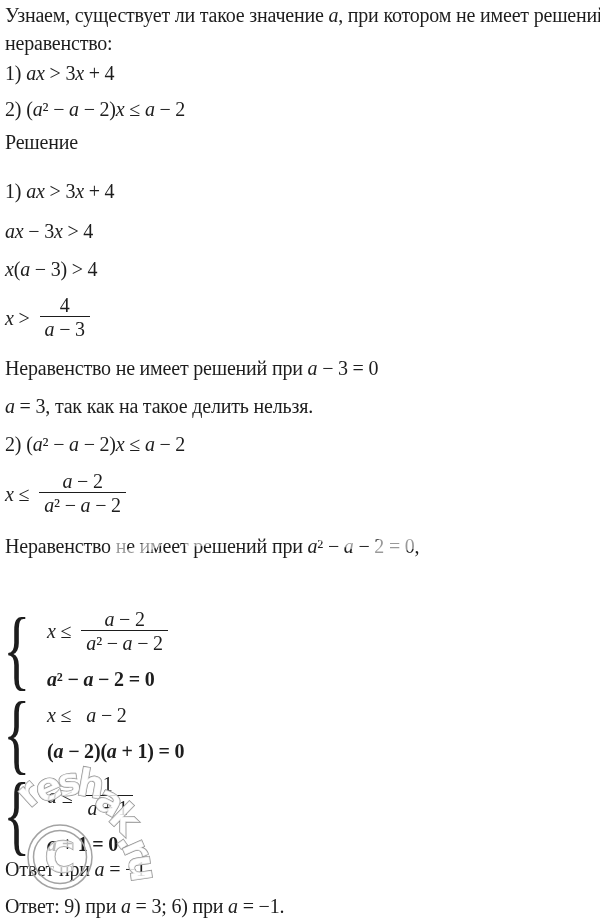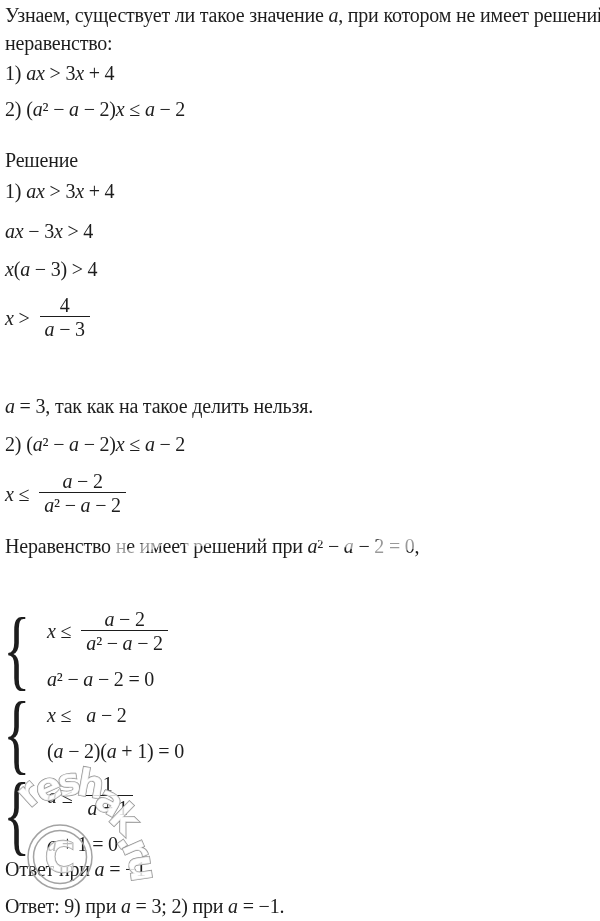--- a/index.html
+++ b/index.html
@@ -20,50 +20,51 @@
   .frac{display:inline-flex;flex-direction:column;align-items:center;text-align:center;}
   .frac .num{line-height:21px;padding:0 5px;}
   .frac .den{line-height:23px;padding:1px 5px 0 5px;border-top:1.5px solid #1d1d1d;}
   .sys{position:absolute;left:3px;display:flex;align-items:center;white-space:nowrap;letter-spacing:-0.2px;}
   .brace{
     font-size:88px;line-height:1;font-weight:400;color:#1d1d1d;
     transform:scaleX(0.65);transform-origin:left center;margin-right:-6px;
   }
   .rows{display:flex;flex-direction:column;margin-left:8px;}
   .row1{display:flex;align-items:center;}
-  .row2{line-height:25px;margin-top:12px;}
+  .row2{line-height:25px;margin-top:12px;font-weight:bold;}
   .wm{position:absolute;pointer-events:none;}
   #wm-ghost{left:40px;top:440px;}
   #wm-main{left:6px;top:744px;}
 </style>
 </head>
 <body>
 
 <div class="page">
 
   <div class="line" style="top:3px"><span>Узнаем, существует ли такое значение </span><span class="mf"><i>a</i></span><span>, при котором не имеет решений</span></div>
   <div class="line" style="top:31px">неравенство:</div>
 
   <div class="line" style="top:61px"><span class="marker">1)</span><span class="mf"><i>a</i><i>x</i> &gt; 3<i>x</i> + 4</span></div>
   <div class="line" style="top:97px"><span class="marker">2)</span><span class="mf">(<i>a</i>² − <i>a</i> − 2)<i>x</i> ≤ <i>a</i> − 2</span></div>
 
-  <div class="line" style="top:148px">Решение</div>
+  <div class="line" style="top:130px">Решение</div>
 
   <div class="line" style="top:179px"><span class="marker">1)</span><span class="mf"><i>a</i><i>x</i> &gt; 3<i>x</i> + 4</span></div>
   <div class="line mf" style="top:219px"><i>a</i><i>x</i> − 3<i>x</i> &gt; 4</div>
   <div class="line mf" style="top:257px"><i>x</i>(<i>a</i> − 3) &gt; 4</div>
 
   <div class="fracline" style="top:295px">
     <span class="mf lhs"><i>x</i> &gt;</span>
     <span class="frac">
       <span class="num mf">4</span>
       <span class="den mf"><i>a</i> − 3</span>
     </span>
   </div>
 
+  <div class="line" style="top:356px"><span>Неравенство не имеет решений при </span><span class="mf"><i>a</i> − 3 = 0</span></div>
   <div class="line" style="top:394px"><span class="mf"><i>a</i> = 3</span><span>, так как на такое делить нельзя.</span></div>
 
   <div class="line" style="top:432px"><span class="marker">2)</span><span class="mf">(<i>a</i>² − <i>a</i> − 2)<i>x</i> ≤ <i>a</i> − 2</span></div>
 
   <div class="fracline" style="top:471px">
     <span class="mf lhs"><i>x</i> ≤</span>
     <span class="frac">
       <span class="num mf"><i>a</i> − 2</span>
       <span class="den mf"><i>a</i>² − <i>a</i> − 2</span>
     </span>
@@ -106,21 +107,21 @@
         <span class="frac">
           <span class="num mf">1</span>
           <span class="den mf"><i>a</i> + 1</span>
         </span>
       </div>
       <div class="row2 mf"><i>a</i> + 1 = 0</div>
     </div>
   </div>
 
   <div class="line" style="top:857px"><span>Ответ при </span><span class="mf"><i>a</i> = −1</span></div>
-  <div class="line" style="top:894px"><span>Ответ: 9) при </span><span class="mf"><i>a</i> = 3;</span><span> 2) при </span><span class="mf"><i>a</i> = −1.</span></div>
+  <div class="line" style="top:894px"><span>Ответ: 9) при </span><span class="mf"><i>a</i> = 3;</span><span> 6) при </span><span class="mf"><i>a</i> = −1.</span></div>
 
   <svg id="wm-ghost" class="wm" width="500" height="280" viewBox="0 0 500 280" style="font-family:'DejaVu Sans',sans-serif;font-weight:bold;">
     <g fill="rgba(255,255,255,0.55)" font-size="85">
       <text text-anchor="middle" dominant-baseline="central" transform="translate(40,150) rotate(-35)">r</text>
       <text text-anchor="middle" dominant-baseline="central" transform="translate(95,105) rotate(-22)">e</text>
       <text text-anchor="middle" dominant-baseline="central" transform="translate(160,75) rotate(-10)">s</text>
       <text text-anchor="middle" dominant-baseline="central" transform="translate(230,60) rotate(2)">h</text>
       <text text-anchor="middle" dominant-baseline="central" transform="translate(300,75) rotate(16)">a</text>
       <text text-anchor="middle" dominant-baseline="central" transform="translate(360,105) rotate(30)">k</text>
       <text text-anchor="middle" dominant-baseline="central" transform="translate(400,140) rotate(40)">.</text>

